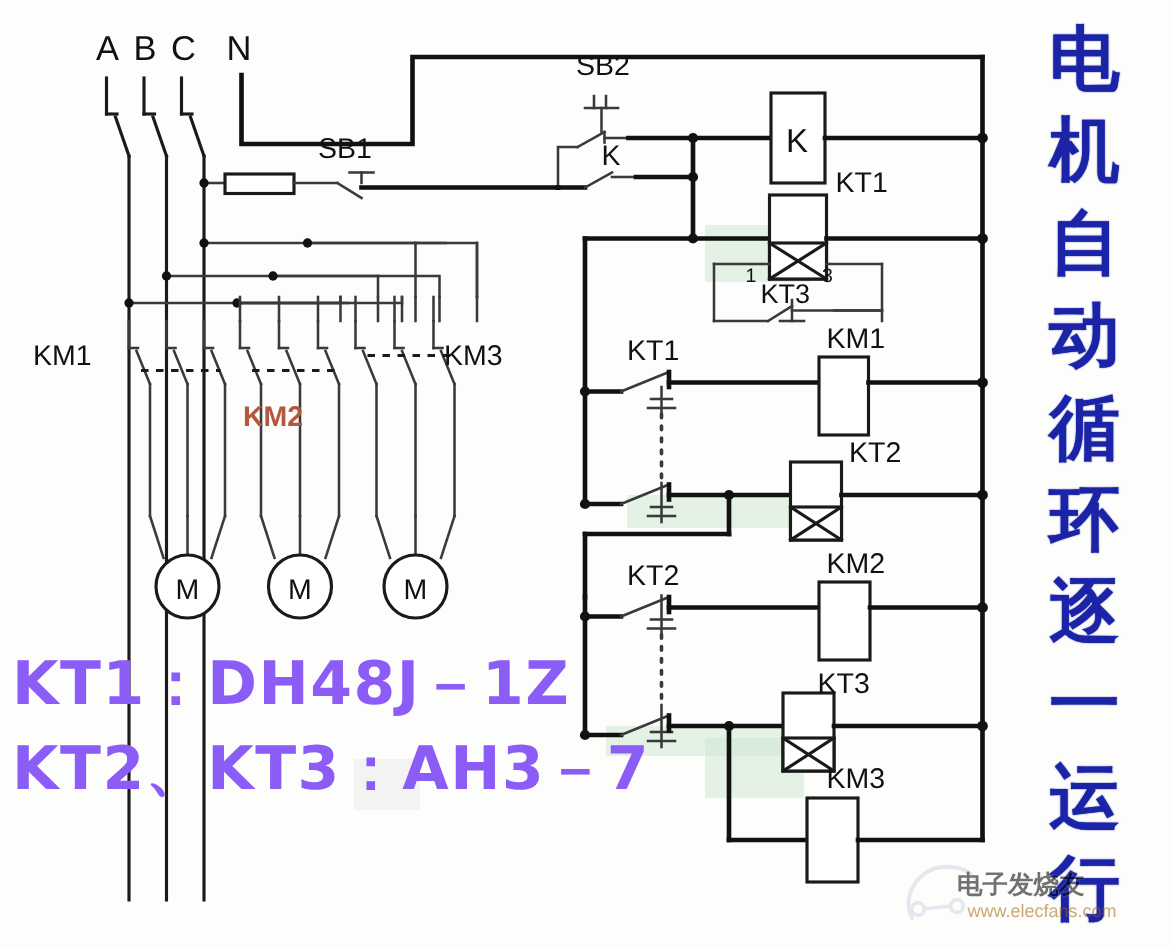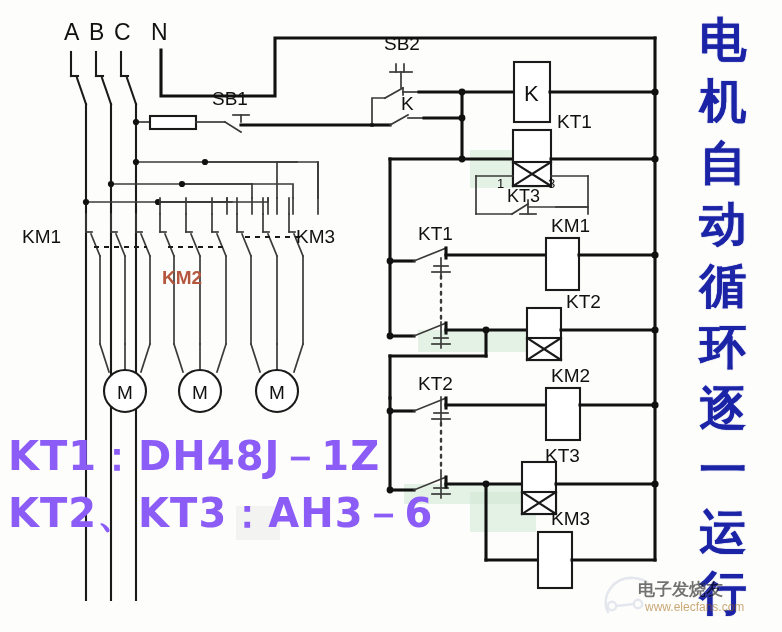--- a/index.html
+++ b/index.html
@@ -384,21 +384,21 @@
     <span class="hz">循</span>
     <span class="hz">环</span>
     <span class="hz">逐</span>
     <span class="hz">一</span>
     <span class="hz">运</span>
     <span class="hz">行</span>
   </div>
 
   <div id="legend">
     <div>KT1：DH48J－1Z</div>
-    <div>KT2、KT3：AH3－6</div>
+    <div>KT2、KT3：AH3－7</div>
   </div>
 
   <div id="watermark">
     <svg width="60" height="56" viewBox="0 0 60 56" style="position:absolute;left:0;top:4px;opacity:.45">
       <path d="M10,42 C2,26 16,6 36,8 C50,9 56,18 52,26" stroke="#9aa4c6" stroke-width="2.6" fill="none" stroke-linecap="round"></path>
       <circle cx="14" cy="36" r="4.2" stroke="#9aa4c6" stroke-width="2.4" fill="none"></circle>
       <circle cx="40" cy="34" r="4.2" stroke="#9aa4c6" stroke-width="2.4" fill="none"></circle>
       <path d="M18,36 L36,34" stroke="#9aa4c6" stroke-width="2.4" fill="none"></path>
     </svg>
     <div id="wm-text">电子发烧友</div>

